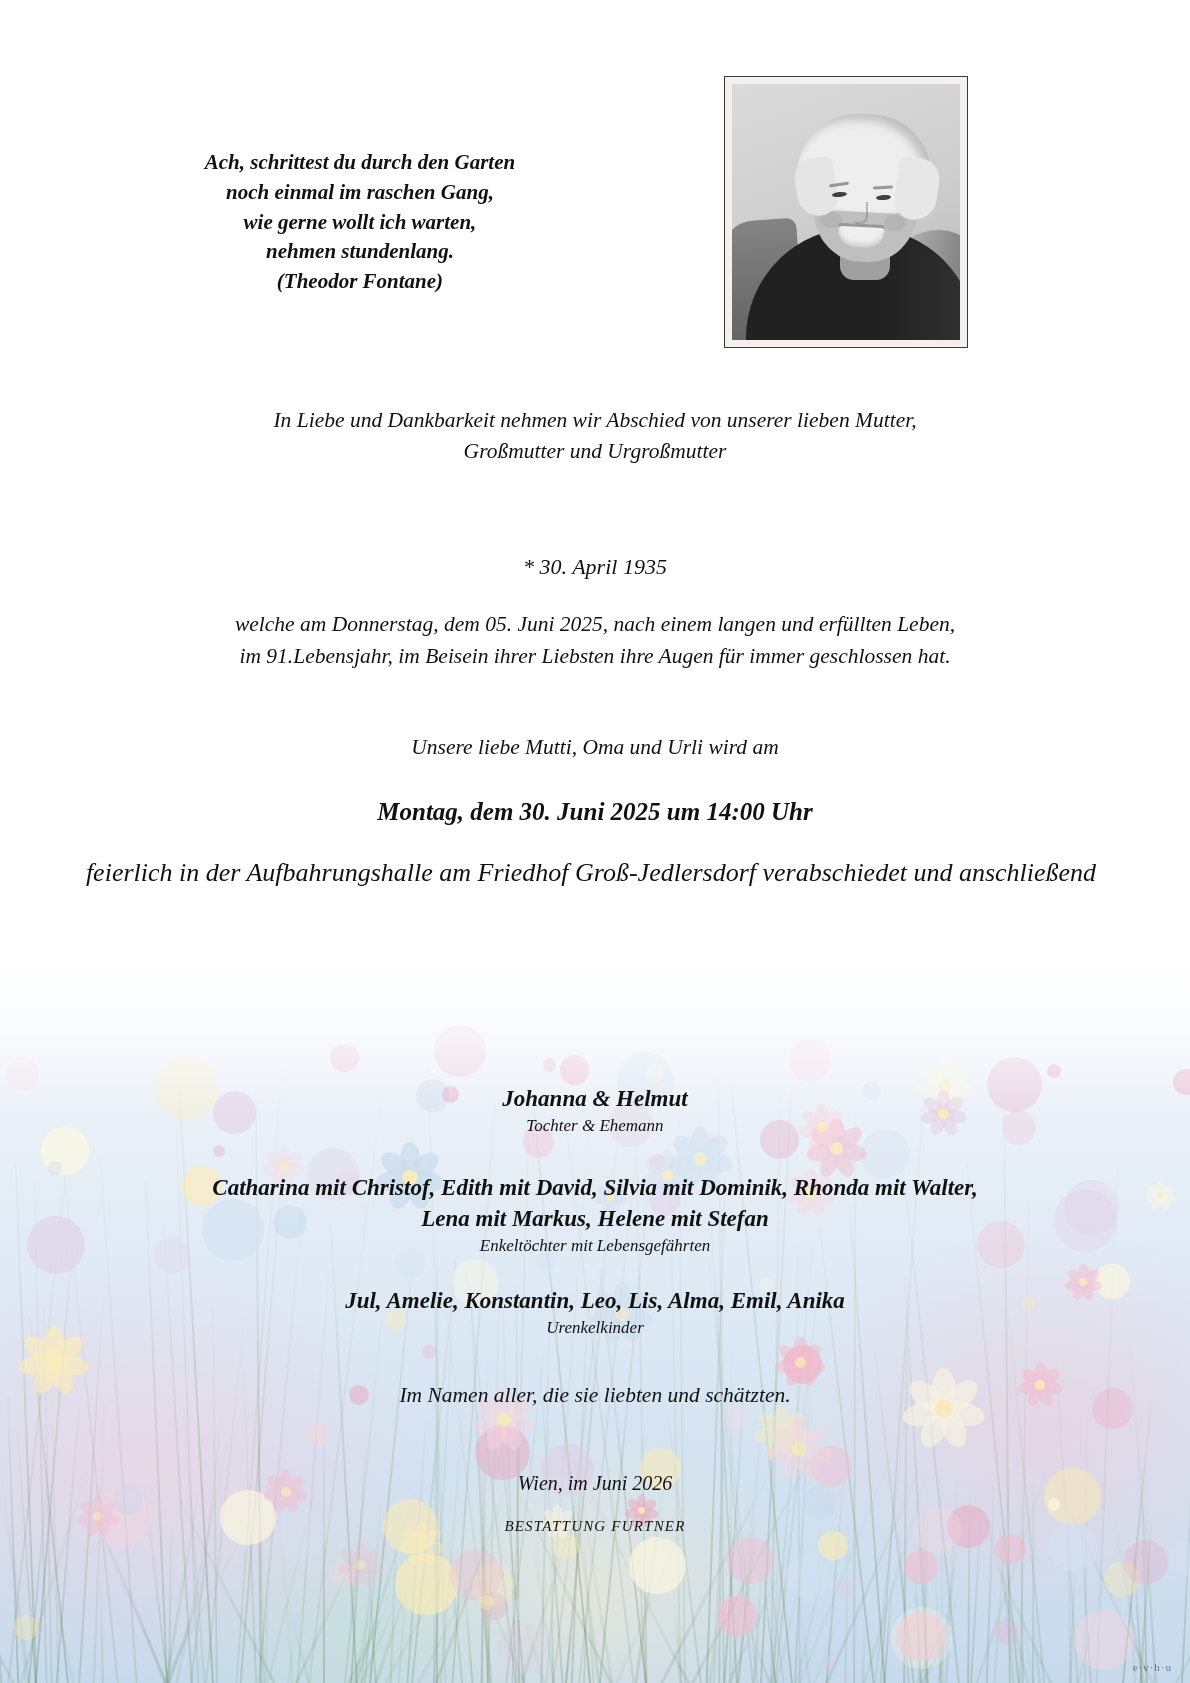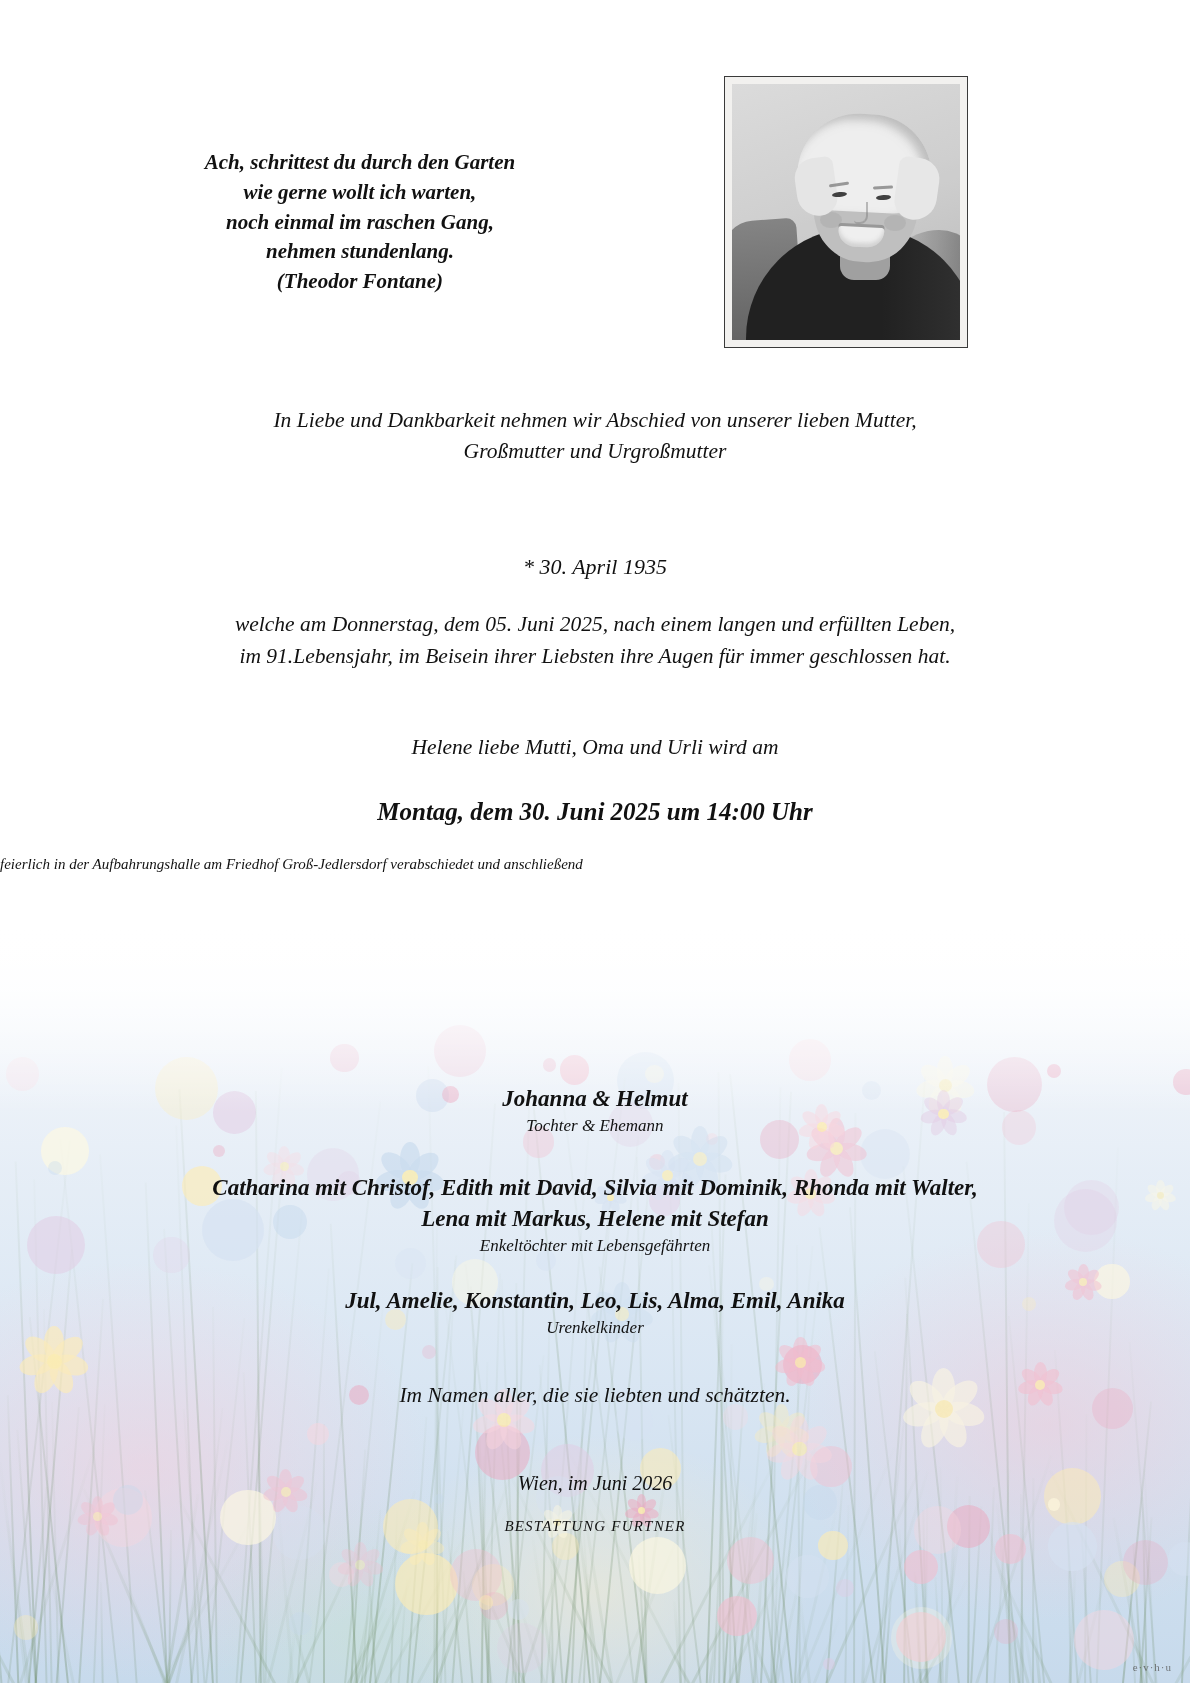--- a/index.html
+++ b/index.html
@@ -266,22 +266,23 @@
     top: 798px;
     text-align: center;
     font-style: italic;
     font-weight: bold;
     font-size: 25px;
   }
   .ceremony-text {
     position: absolute;
     left: 0; right: 8px;
     top: 853px;
-    font-style: italic;
-    font-size: 15px;
+    text-align: center;
+    font-style: italic;
+    font-size: 26px;
     line-height: 1.5;
   }
   .ceremony-addr {
     position: absolute;
     left: 0; right: 0;
     top: 911px;
     text-align: center;
     font-style: italic;
     font-size: 18px;
   }
@@ -933,22 +934,22 @@
           <span style="width: 6.83263px; height: 6.83263px; margin-left: -3.41631px; margin-top: -3.41631px; background: rgba(255, 238, 170, 0.9); border-radius: 50%;"></span>
         </div>
       </div>
     <div class="fade-top"></div>
   </div>
 
   <div class="content">
 
     <div class="poem">
       <div>Ach, schrittest du durch den Garten</div>
+      <div>noch einmal im raschen Gang,</div>
       <div>wie gerne wollt ich warten,</div>
-      <div>noch einmal im raschen Gang,</div>
       <div>nehmen stundenlang.</div>
       <div>(Theodor Fontane)</div>
     </div>
 
     <div class="portrait-frame">
       <div class="portrait">
         <div class="p-bg"></div>
         <div class="p-chairL"></div>
         <div class="p-body"></div>
         <div class="p-shoulderShade"></div>
@@ -974,21 +975,21 @@
       <div>Großmutter und Urgroßmutter</div>
     </div>
 
     <div class="born">* 30. April 1935</div>
 
     <div class="passage">
       <div>welche am Donnerstag, dem 05. Juni 2025, nach einem langen und erfüllten Leben,</div>
       <div>im 91.Lebensjahr, im Beisein ihrer Liebsten ihre Augen für immer geschlossen hat.</div>
     </div>
 
-    <div class="ceremony-intro">Helene liebe Mutti, Oma und Urli wird am</div>
+    <div class="ceremony-intro">Unsere liebe Mutti, Oma und Urli wird am</div>
     <div class="ceremony-date">Montag, dem 30. Juni 2025 um 14:00 Uhr</div>
     <div class="ceremony-text">
       <div>feierlich in der Aufbahrungshalle am Friedhof Groß-Jedlersdorf verabschiedet und anschließend</div>
     </div>
 
 
     <div class="family-block blk2">
       <div class="family-names">Catharina mit Christof, Edith mit David, Silvia mit Dominik, Rhonda mit Walter,</div>
       <div class="family-names">Lena mit Markus, Helene mit Stefan</div>
       <div class="family-role">Enkeltöchter mit Lebensgefährten</div>

